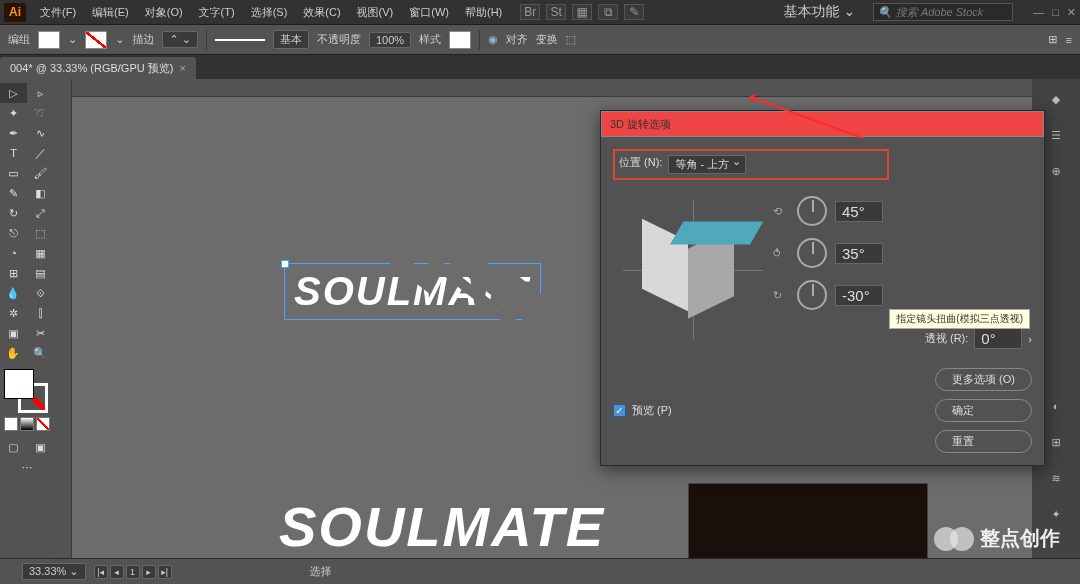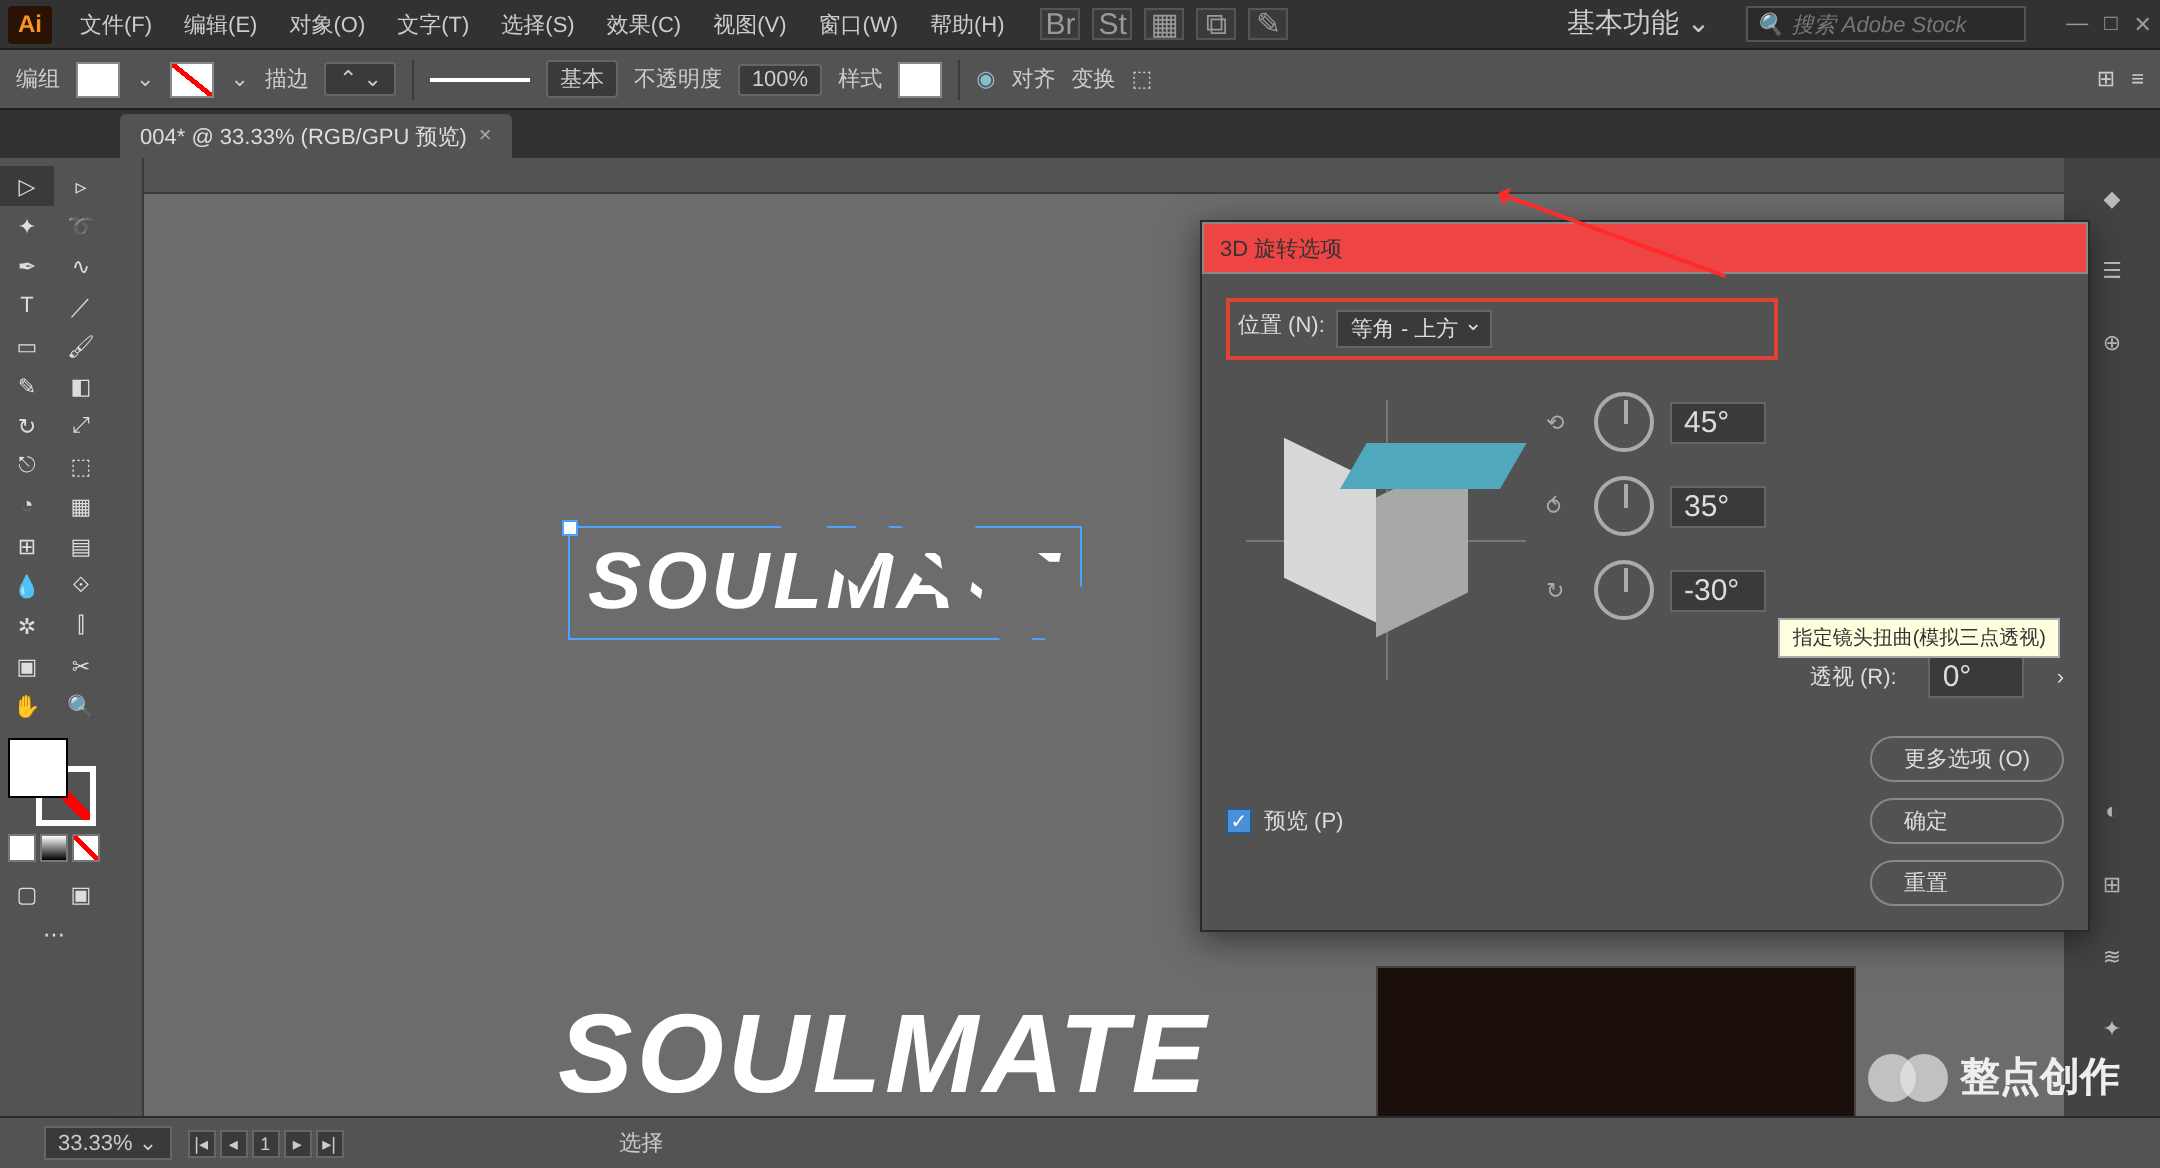--- a/index.html
+++ b/index.html
@@ -4,39 +4,39 @@
 <style>
   * { margin: 0; padding: 0; box-sizing: border-box; font-family: "Microsoft YaHei", Arial, sans-serif; user-select: none; }
   body { width: 1080px; height: 584px; background: #323232; color: #ccc; font-size: 11px; overflow: hidden; position: relative; }
 
   
   .titlebar { height: 25px; background: #323232; display: flex; align-items: center; padding: 0 4px; border-bottom: 1px solid #1e1e1e; }
   .ai-logo { width: 22px; height: 19px; background: #2a1205; color: #f7931e; font-weight: bold; font-size: 12px; display: flex; align-items: center; justify-content: center; border-radius: 2px; margin-right: 8px; }
   .menu { display: flex; gap: 4px; }
   .menu span { padding: 2px 6px; cursor: pointer; }
   .titlebar-icons { margin-left: 12px; display: flex; gap: 6px; align-items: center; }
-  .tb-icon { width: 20px; height: 16px; background: #3a3a3a; border: 1px solid #555; display:flex;align-items:center;justify-content:center;font-size:15px;color:#999;}
+  .tb-icon { width: 20px; height: 16px; background: #3a3a3a; border: 1px solid #555; display:flex;align-items:center;justify-content:center;font-size:12px;color:#999;}
   .titlebar-right { margin-left: auto; display: flex; align-items: center; gap: 10px; }
   .workspace-sel { padding: 2px 8px; font-size: 14px; }
   .search-box { width: 140px; height: 18px; background: #2a2a2a; border: 1px solid #555; display:flex;align-items:center;padding:0 4px;gap:4px;color:#777;font-style:italic;}
   .win-controls { display: flex; gap: 8px; margin-left: 10px; color:#999; }
 
   
   .controlbar { height: 30px; background: #535353; display: flex; align-items: center; padding: 0 8px; gap: 8px; border-bottom:1px solid #1e1e1e; font-size:11px; }
   .swatch { width: 22px; height: 18px; border: 1px solid #888; }
   .swatch.white { background: #fff; }
   .swatch.none { background: #fff; position: relative; }
   .swatch.none::after { content:""; position:absolute; left:0; top:0; right:0; bottom:0; background: linear-gradient(to top right, transparent 45%, red 45%, red 55%, transparent 55%); }
   .ctrl-sep { width: 1px; height: 20px; background: #3a3a3a; }
   .stroke-line { width: 50px; height: 2px; background: #fff; }
   .pill { background:#3a3a3a; border:1px solid #666; padding:1px 6px; border-radius:2px;}
   .controlbar .right-icons { margin-left: auto; display:flex; gap:8px; align-items:center;}
 
   
-  .tabbar { height: 24px; background: #323232; display: flex; align-items: flex-end; padding-left: 60px; }
+  .tabbar { height: 24px; background: #323232; display: flex; align-items: flex-end; }
   .doc-tab { height: 22px; background: #535353; padding: 3px 10px; font-size: 11px; color:#ddd; display:flex;align-items:center;gap:6px;border-top-left-radius:3px;border-top-right-radius:3px;}
   .tab-close { color:#aaa; cursor:pointer; }
 
   
   .workspace { position: absolute; top: 79px; left: 0; right: 0; bottom: 26px; display: flex; }
   .toolbox { width: 54px; background: #535353; display: flex; flex-direction: column; padding-top: 4px; }
   .tool-row { display: flex; }
   .tool { width: 27px; height: 20px; display: flex; align-items: center; justify-content: center; color: #ddd; cursor: pointer; }
   .tool.sel { background: #3a3a3a; }
   .fill-stroke { margin-top: 6px; position: relative; width: 44px; height: 44px; margin-left:4px;}
@@ -80,21 +80,21 @@
   .face{position:absolute;}
   .f-top{width:80px;height:46px;background:#4fa8bb;transform:skewX(-30deg) scaleY(0.5) translate(20px,-30px);}
   .f-left{width:46px;height:70px;background:#d8d8d8;transform:skewY(26deg) translate(-6px,8px);}
   .f-right{width:46px;height:70px;background:#a8a8a8;transform:skewY(-26deg) translate(40px,32px);}
   .dials { flex:1; display:flex; flex-direction:column; gap:12px; padding-top:6px;}
   .dial-row{display:flex;align-items:center;gap:8px;}
   .dial-icon{width:16px;color:#aaa;}
   .dial{width:30px;height:30px;border:2px solid #aaa;border-radius:50%;position:relative;}
   .dial::after{content:"";position:absolute;width:2px;height:12px;background:#aaa;left:50%;top:2px;transform-origin:bottom center;}
   .dial-val{background:#3a3a3a;border:1px solid #666;padding:1px 6px;width:48px;text-align:left;font-size:15px;}
-  .persp-row{display:flex;align-items:center;gap:16px;margin-top:6px;justify-content:flex-end;}
+  .persp-row{display:flex;align-items:center;gap:6px;margin-top:6px;justify-content:flex-end;}
   .persp-tip{position:absolute;background:#ffffe0;color:#333;border:1px solid #aaa;padding:2px 6px;font-size:10px;right:14px;top:198px;}
   .surface-row{display:flex;align-items:center;gap:8px;margin-top:26px;}
   .preview-row{display:flex;align-items:center;margin-top:18px;}
   .chk{width:13px;height:13px;background:#4a90d9;border:1px solid #2a5a8a;display:flex;align-items:center;justify-content:center;color:#fff;font-size:10px;}
   .dlg-buttons{margin-left:auto;display:flex;gap:8px;flex-direction:column;}
   .dlg-btn{border:1px solid #888;border-radius:12px;padding:3px 16px;background:#525252;cursor:pointer;}
 
   
   .arrow { position:absolute; top: 96px; left: 750px; width: 120px; height: 2px; background: #ff2a2a; transform: rotate(20deg); transform-origin: left center;}
   .arrow::after{content:"";position:absolute;left:-6px;top:-4px;border:5px solid transparent;border-right-color:#ff2a2a;}

